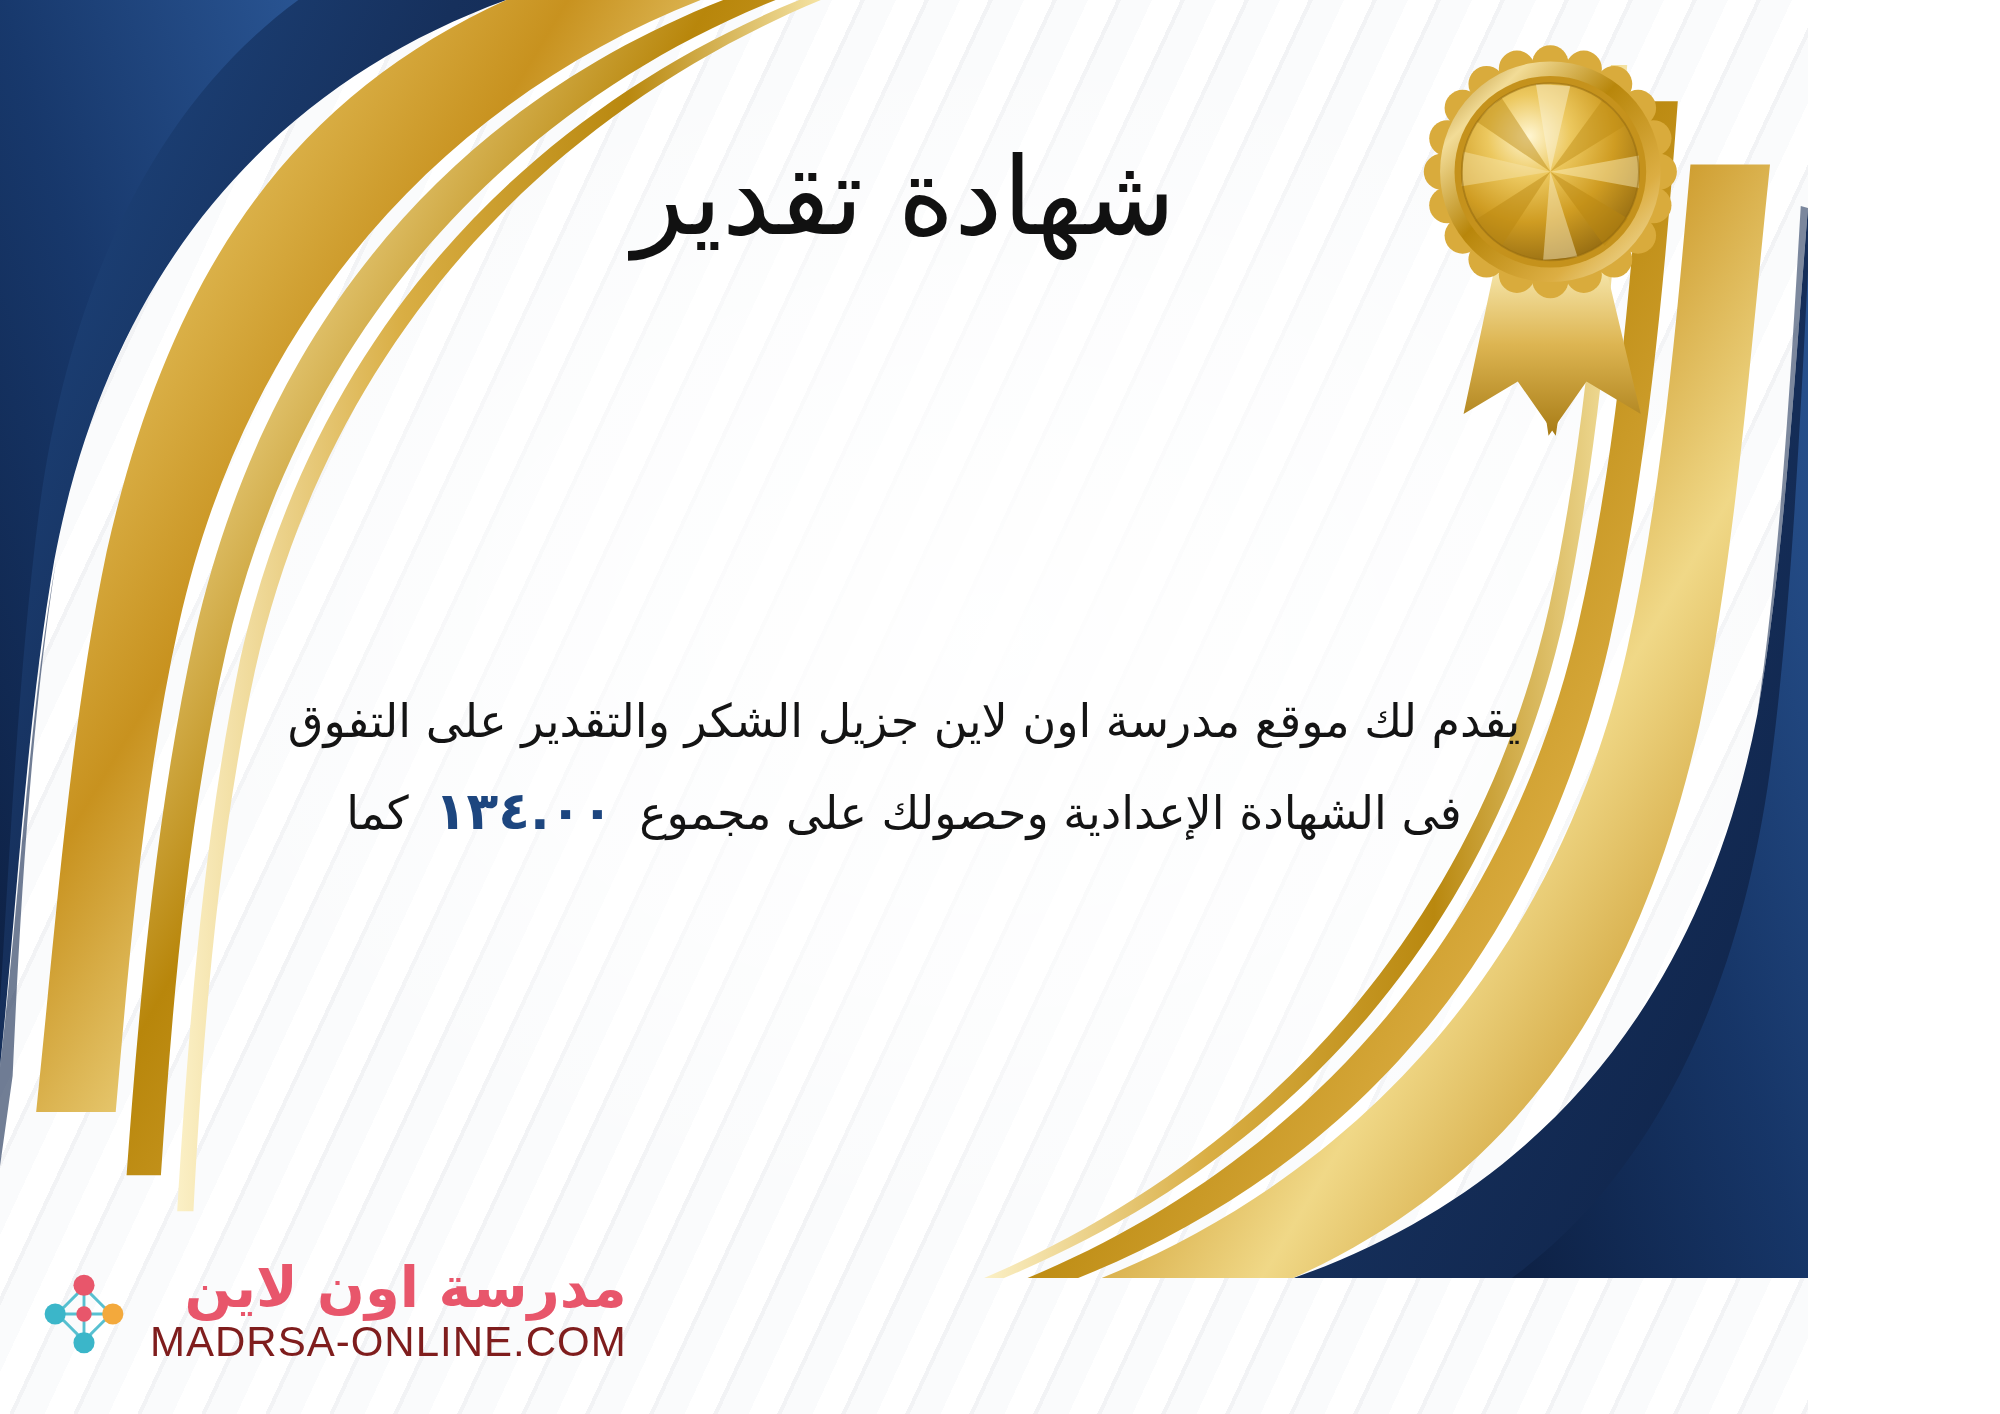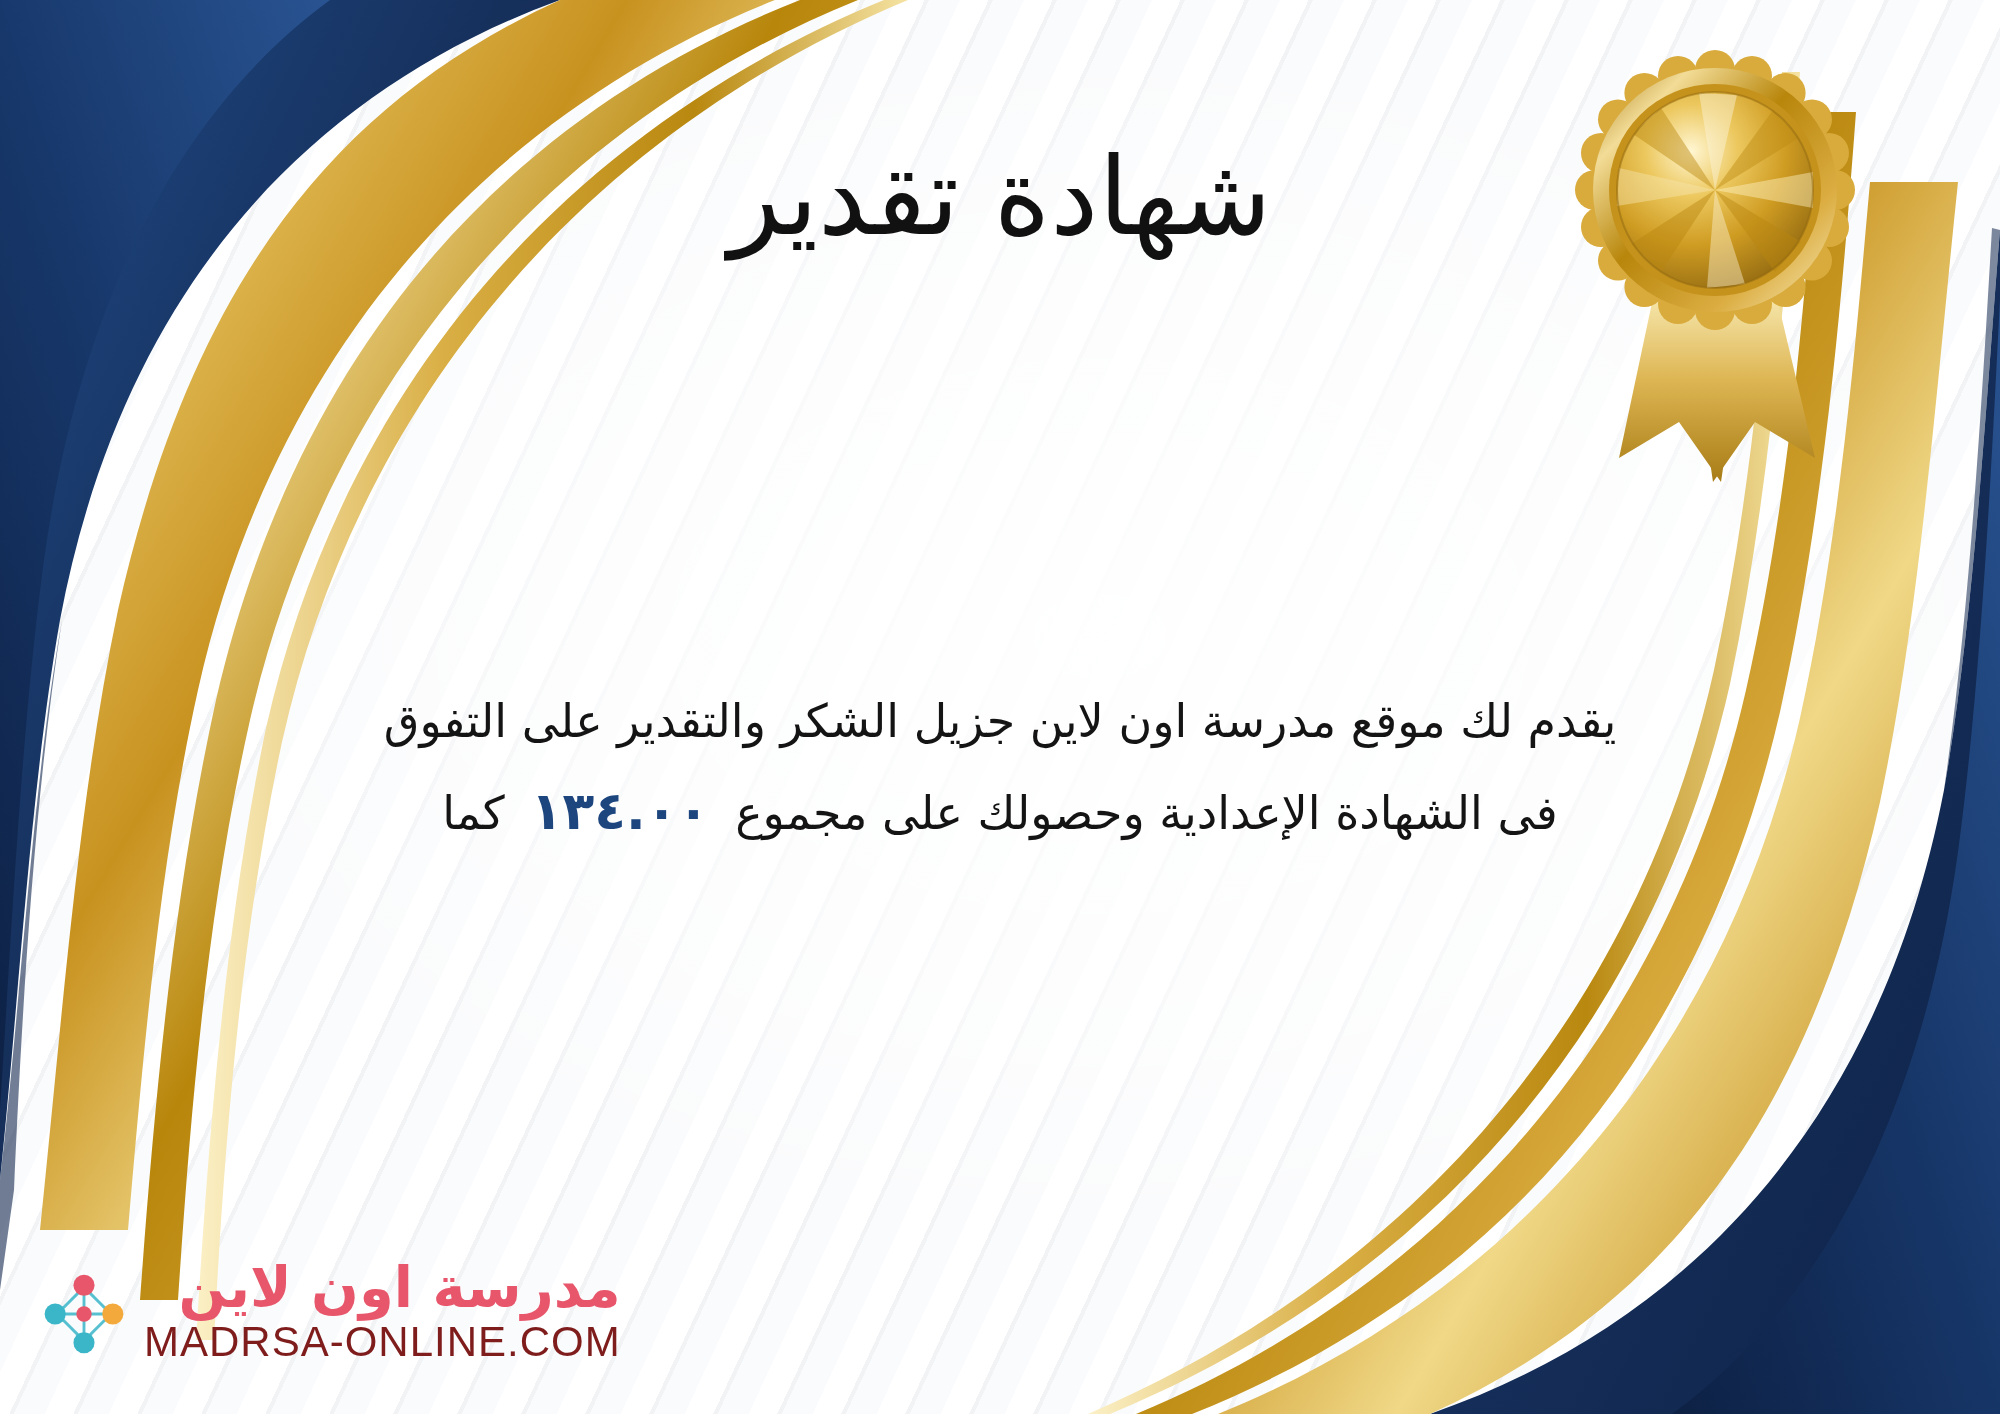--- a/index.html
+++ b/index.html
@@ -2,21 +2,21 @@
 <html lang="ar"><head>
 <meta charset="utf-8">
 <style>
   html,body{margin:0;padding:0;}
   body{
     width:2000px;height:1414px;overflow:hidden;
     font-family:"DejaVu Sans","Liberation Sans",sans-serif;
     background:#ffffff;
   }
   .cert{
-    position:relative;width:2000px;height:1414px;overflow:hidden;
+    position:relative;width:1808px;height:1414px;overflow:hidden;
     background:#ffffff;
   }
   
   .paper{
     position:absolute;inset:0;
     background:
       repeating-linear-gradient(115deg,
         #ffffff 0px, #ffffff 26px,
         #f2f3f5 26px, #f2f3f5 30px,
         #fafbfc 30px, #fafbfc 58px);
@@ -66,21 +66,21 @@
     position:absolute;top:1100px;left:0;right:0;
     text-align:center;
     color:#141414;
     font-size:46px;
     font-weight:400;
   }
 
   
   .logo{
     position:absolute;left:36px;bottom:46px;
-    display:flex;align-items:center;gap:12px;direction:rtl;
+    display:flex;align-items:center;gap:18px;direction:rtl;
   }
   .logo-text{display:flex;flex-direction:column;align-items:flex-start;}
   .logo-ar{
     font-size:56px;font-weight:700;color:#e8566b;line-height:1.0;
     letter-spacing:-1px;
   }
   .logo-en{
     font-size:42px;font-weight:400;color:#7f1d1d;line-height:1.25;
     letter-spacing:1px;direction:ltr;font-family:"Liberation Sans",sans-serif;
   }

